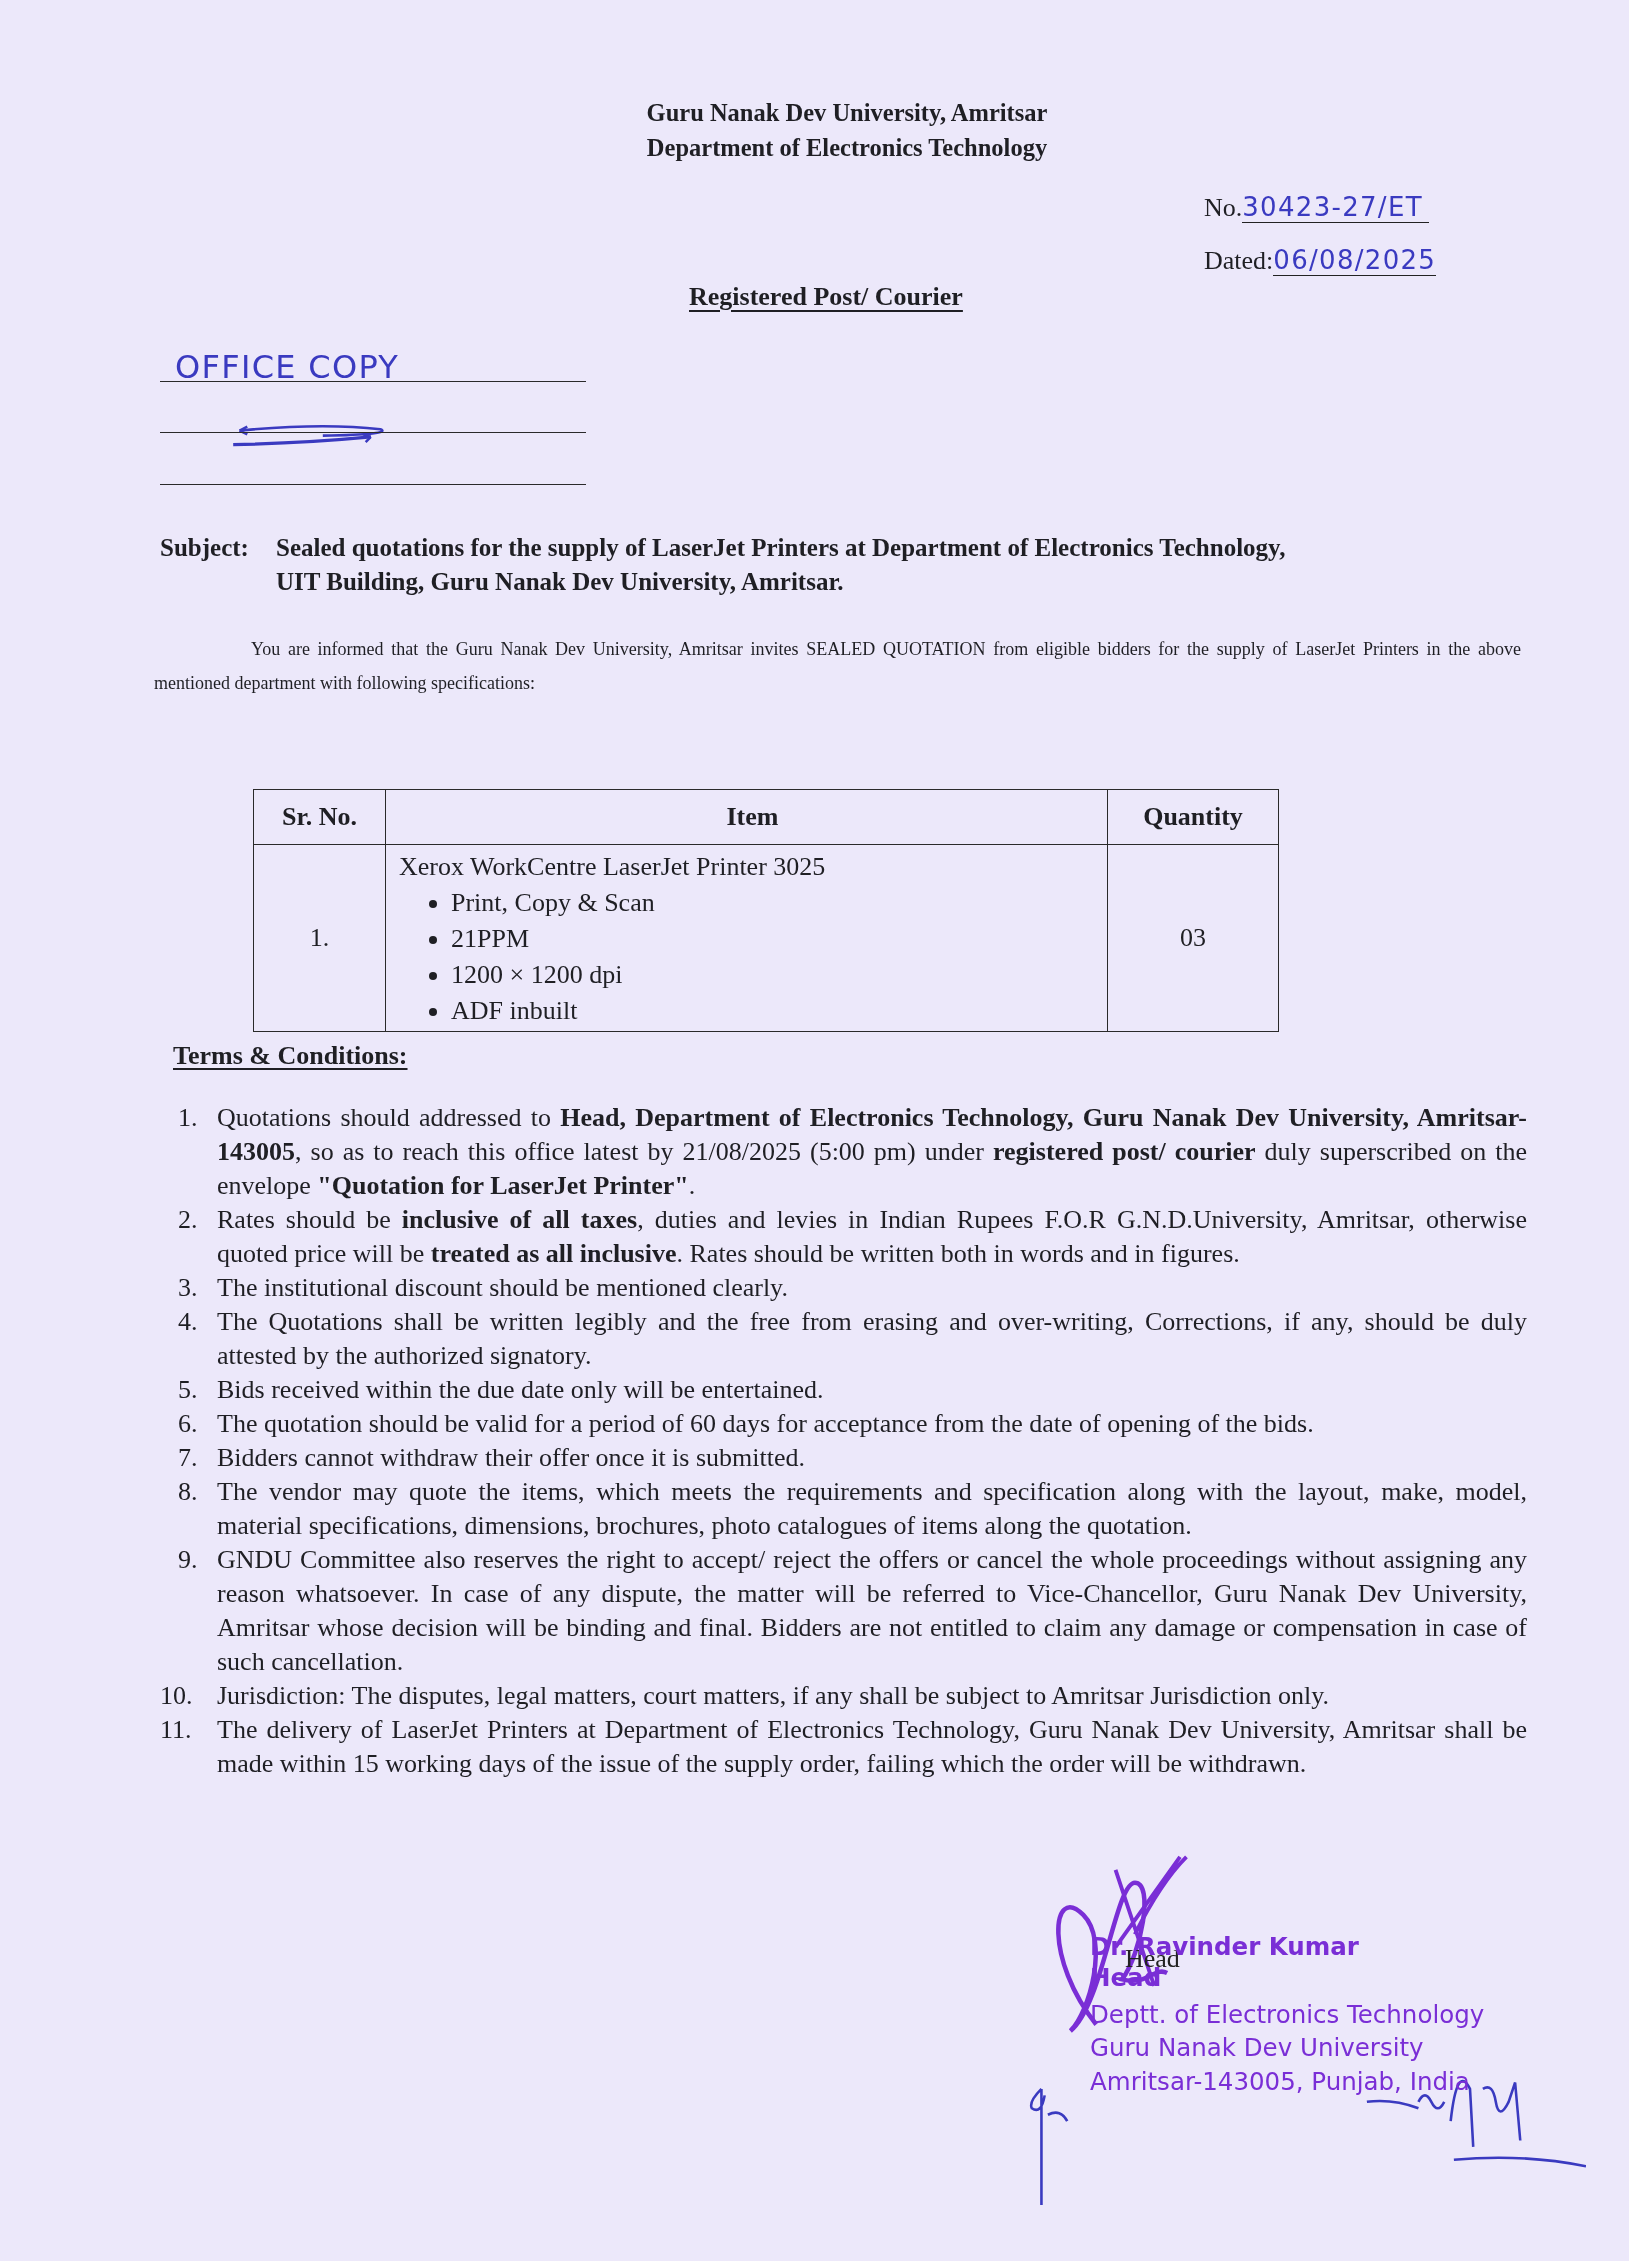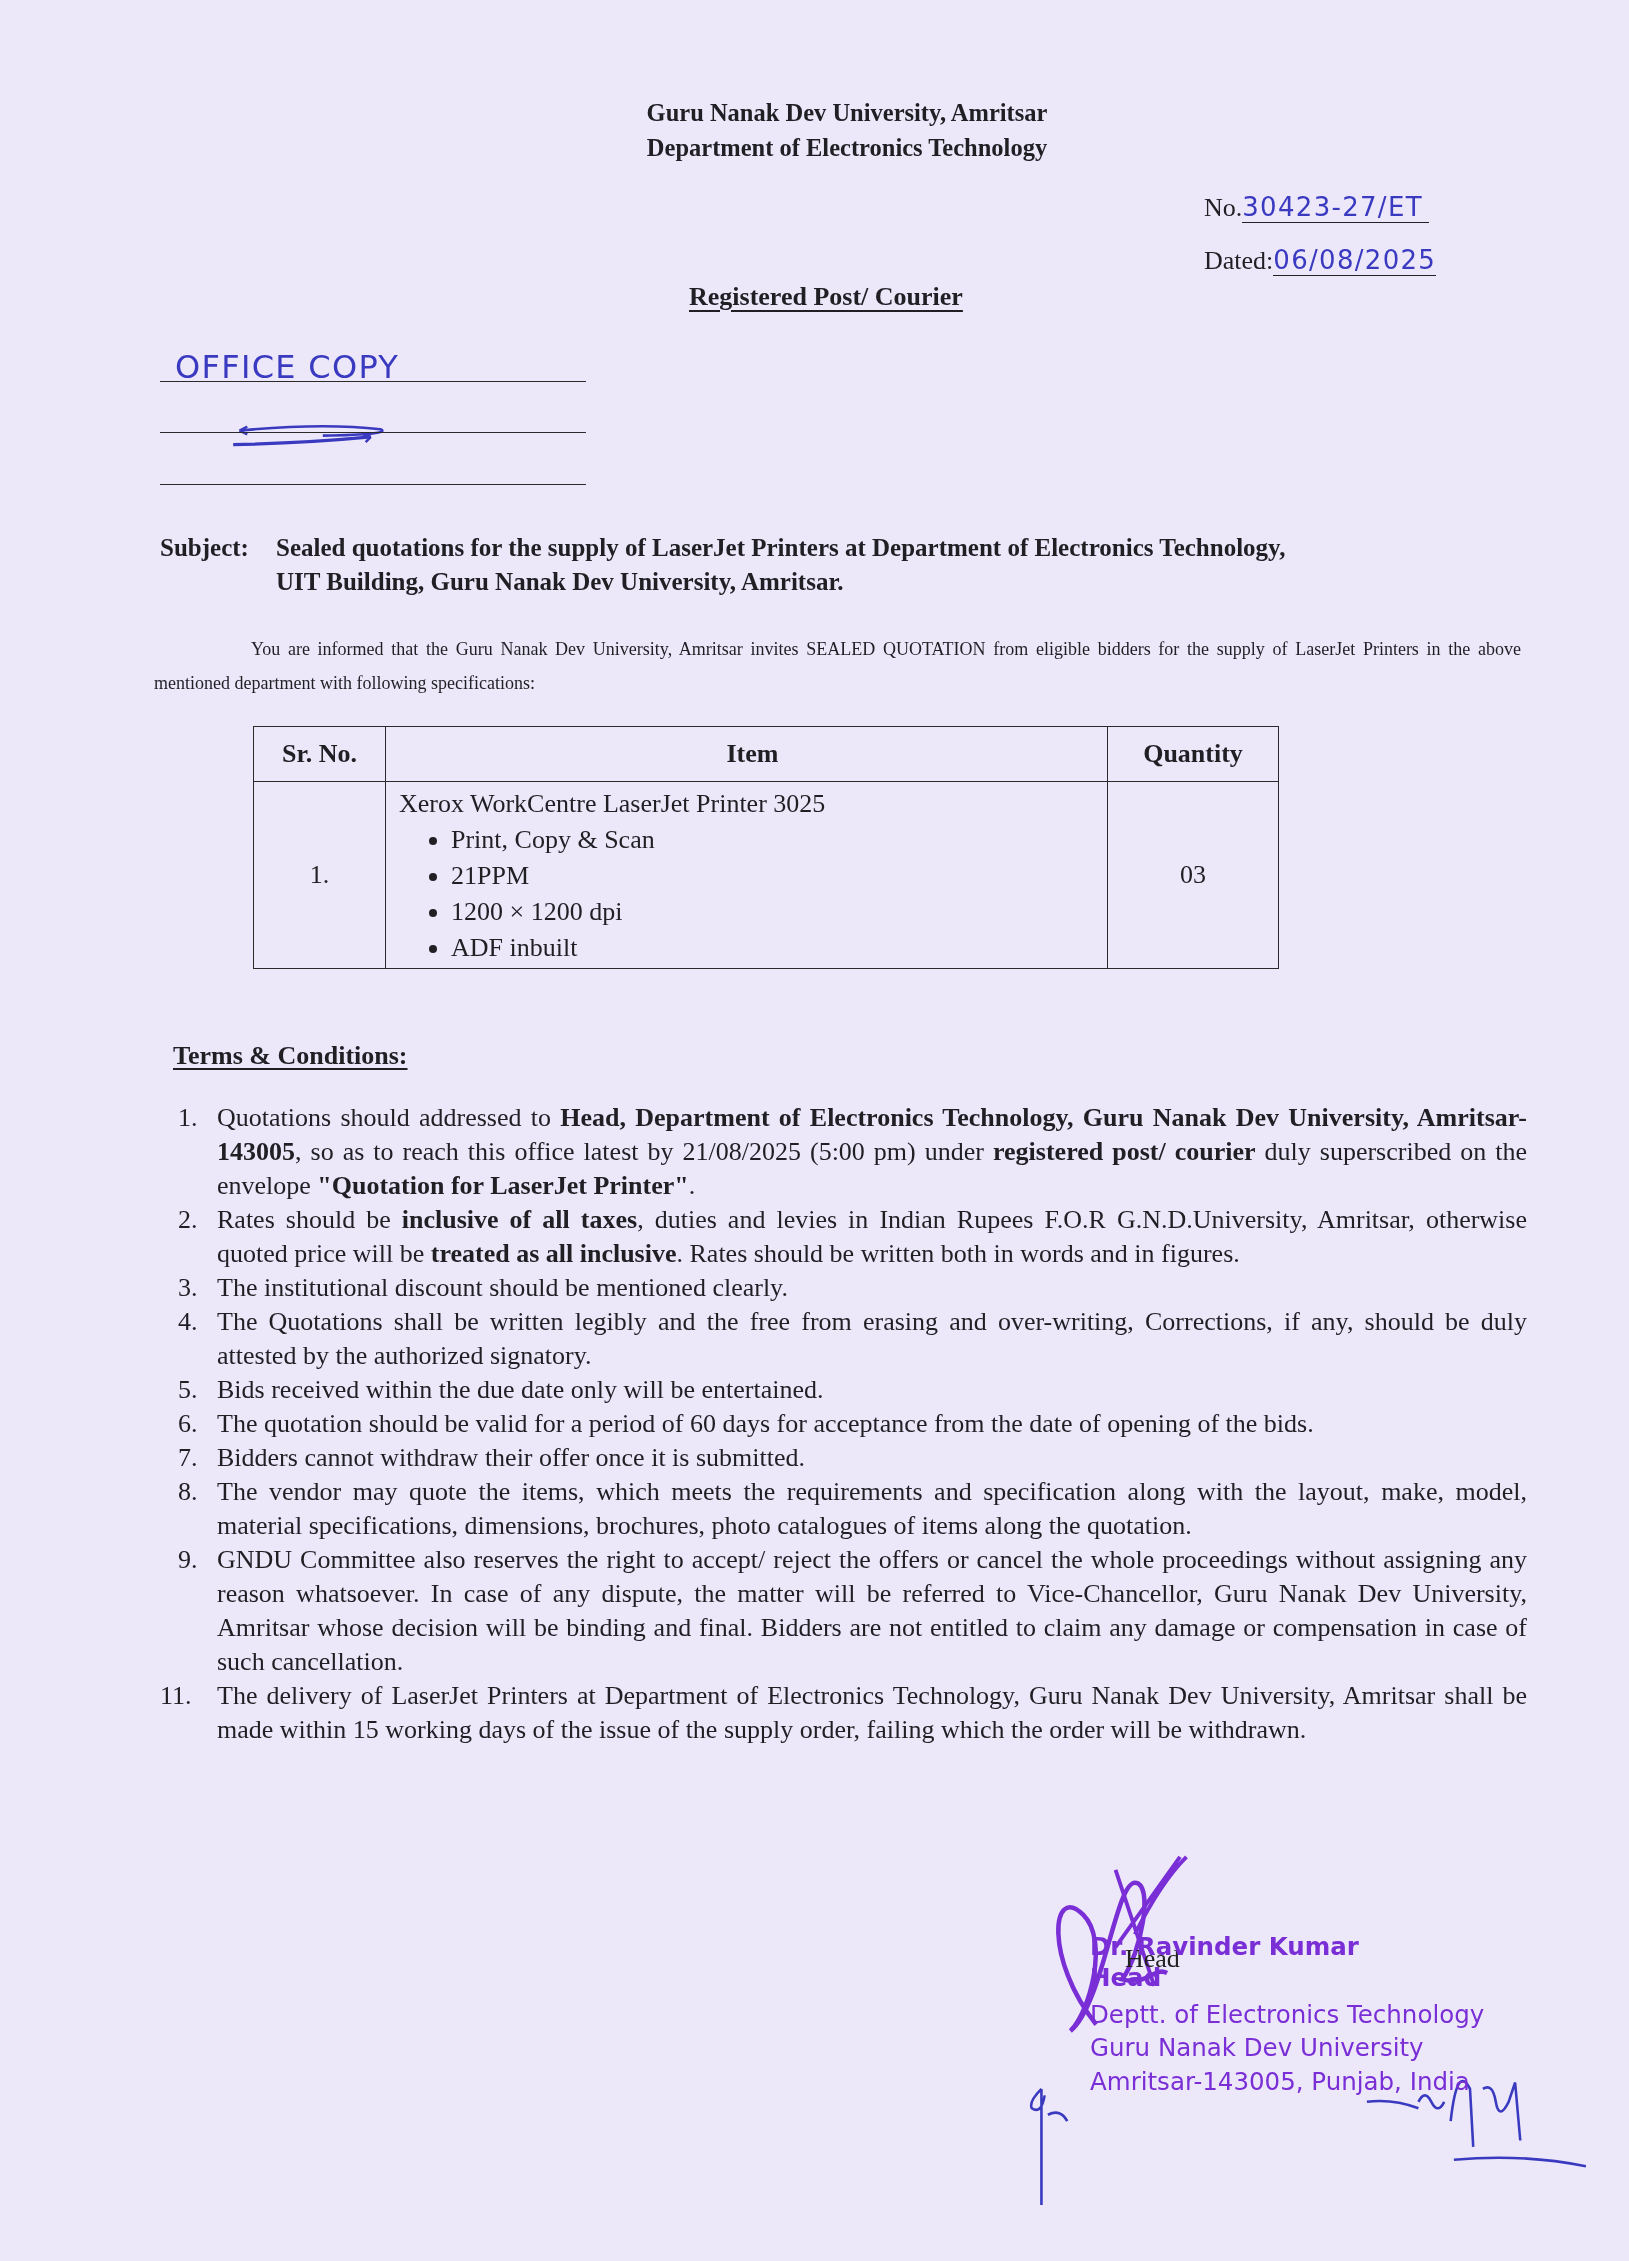--- a/index.html
+++ b/index.html
@@ -29,21 +29,21 @@
   #subject {
     left:160px; top:531px; width:1367px; font-size:25px; font-weight:bold; line-height:34px;
   }
   #subject .lbl { display:inline-block; width:116px; }
   #subject .cont { padding-left:116px; display:block; }
   #intro {
     left:154px; top:632px; width:1367px; font-size:18px; line-height:34px; text-align:justify;
     text-indent:97px;
   }
   table#items {
-    position:absolute; left:253px; top:726px; width:1026px; border-collapse:collapse;
+    position:absolute; left:253px; top:789px; width:1026px; border-collapse:collapse;
     font-size:26px;
   }
   #items th, #items td { border:1.9px solid #2a2a2a; }
   #items th { height:52px; font-weight:bold; }
   #items th.c1 { width:129px; text-align:center; }
   #items th.c2 { text-align:center; padding-left:13px; }
   #items th.c3 { width:168px; text-align:center; }
   #items td { vertical-align:middle; }
   #items td.c1, #items td.c3 { text-align:center; }
   #items td.c2 { padding:3.9px 13px 2.6px 13px; line-height:36px; }
@@ -158,20 +158,24 @@
     </div>
     <div class="term">
       <span class="num">8.</span>
       <span class="txt"><span>The vendor may quote the items, which meets the requirements and specification along with the layout, make, model, material specifications, dimensions, brochures, photo catalogues of items along the quotation.</span></span>
     </div>
     <div class="term">
       <span class="num">9.</span>
       <span class="txt"><span>GNDU Committee also reserves the right to accept/ reject the offers or cancel the whole proceedings without assigning any reason whatsoever. In case of any dispute, the matter will be referred to Vice-Chancellor, Guru Nanak Dev University, Amritsar whose decision will be binding and final. Bidders are not entitled to claim any damage or compensation in case of such cancellation.</span></span>
     </div>
     <div class="term">
+      <span class="num wide">10.</span>
+      <span class="txt"><span>Jurisdiction: The disputes, legal matters, court matters, if any shall be subject to Amritsar Jurisdiction only.</span></span>
+    </div>
+    <div class="term">
       <span class="num wide">11.</span>
       <span class="txt"><span>The delivery of LaserJet Printers at Department of Electronics Technology, Guru Nanak Dev University, Amritsar shall be made within 15 working days of the issue of the supply order, failing which the order will be withdrawn.</span></span>
     </div>
   </div>
 
 <div class="abs" id="sig-area">
   <svg width="580" height="361" viewBox="0 0 900 560">
     <path d="M140 280 C 60 180, 70 60, 120 110 C 160 150, 130 260, 100 290 C 150 250, 170 60, 200 60 C 230 60, 210 170, 180 210 C 220 220, 230 190, 250 200" fill="none" stroke="#7a2ed6" stroke-width="7"></path>
     <path d="M170 40 L 230 220 M 270 20 L 170 160 M 280 20 Q 240 60 200 140" fill="none" stroke="#7a2ed6" stroke-width="6"></path>
     <path d="M560 400 Q 600 395 640 410 M 640 400 q10 -20 20 0 q10 20 20 0" fill="none" stroke="#3a3ac0" stroke-width="4"></path>

